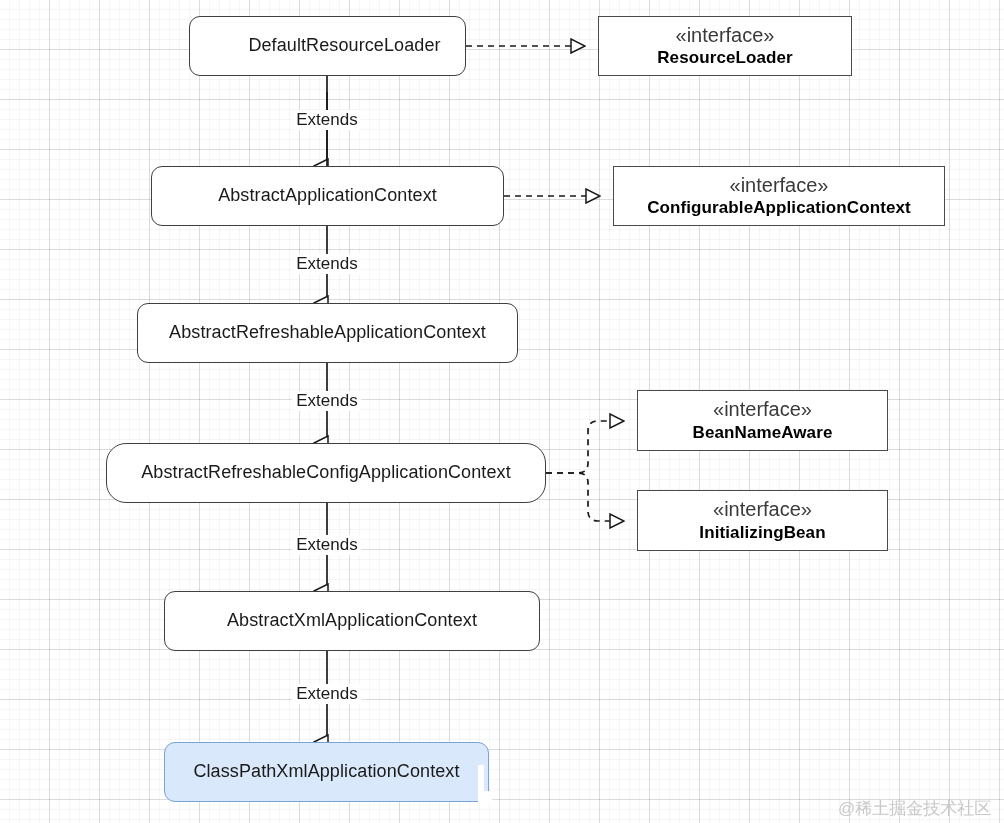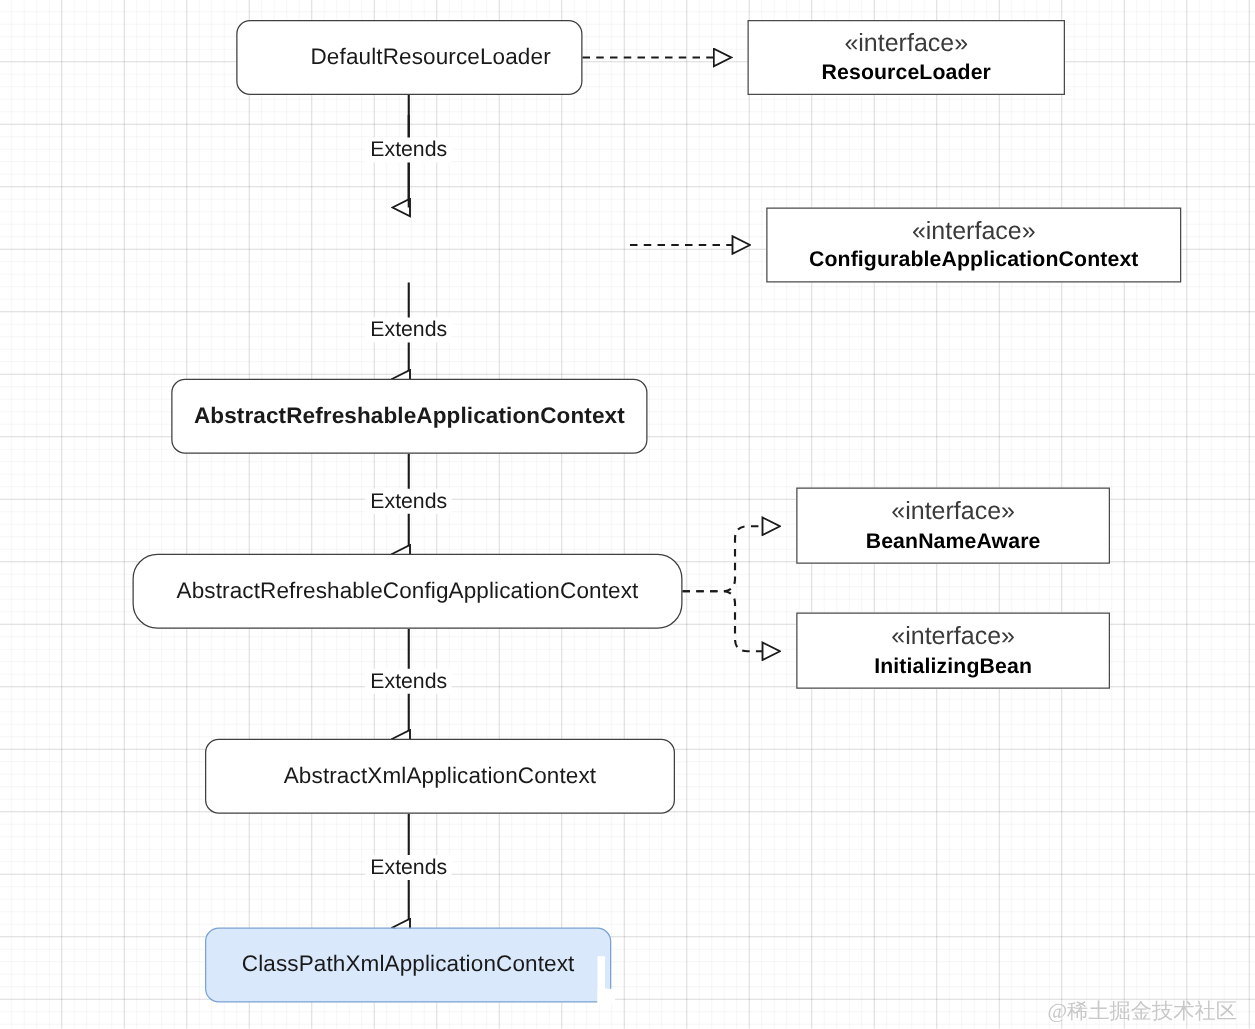--- a/index.html
+++ b/index.html
@@ -87,21 +87,21 @@
   }
   .artifact {
     position: absolute;
     background: #ffffff;
   }
   .watermark {
     position: absolute;
     color: #c8c8c8;
     font-size: 17px;
     white-space: nowrap;
-    font-family: Liberation Serif, serif;
+    font-family: Liberation Sans, sans-serif;
   }
 </style>
 </head>
 <body>
 
 <div id="canvas">
 
   <svg id="edges" viewBox="0 0 1004 823" xmlns="http://www.w3.org/2000/svg">
     <defs>
       <marker id="hollow-tri-up" markerWidth="16" markerHeight="16" refX="8" refY="14" orient="auto" markerUnits="userSpaceOnUse">
@@ -126,22 +126,25 @@
       <line x1="504" y1="196" x2="599" y2="196" marker-end="url(#hollow-tri-right)"></line>
       <path d="M 546 473 L 578 473 Q 588 473 588 463 L 588 431 Q 588 421 598 421 L 623 421" marker-end="url(#hollow-tri-right)"></path>
       <path d="M 546 473 L 578 473 Q 588 473 588 483 L 588 511 Q 588 521 598 521 L 623 521" marker-end="url(#hollow-tri-right)"></path>
     </g>
   </svg>
 
   <div class="node cls" style="left:189px; top:16px; width:277px; height:60px;padding-left:34px;">
     <span>DefaultResourceLoader</span>
   </div>
 
+  <div class="node cls" style="left:151px; top:166px; width:353px; height:60px;">
+    <span>AbstractApplicationContext</span>
+  </div>
 
-  <div class="node cls" style="left:137px; top:303px; width:381px; height:60px;font-weight:bold;">
+  <div class="node cls" style="left:137px; top:303px; width:381px; height:60px;">
     <span>AbstractRefreshableApplicationContext</span>
   </div>
 
   <div class="node cls" style="left:106px; top:443px; width:440px; height:60px;border-radius:20px;">
     <span>AbstractRefreshableConfigApplicationContext</span>
   </div>
 
   <div class="node cls" style="left:164px; top:591px; width:376px; height:60px;">
     <span>AbstractXmlApplicationContext</span>
   </div>

